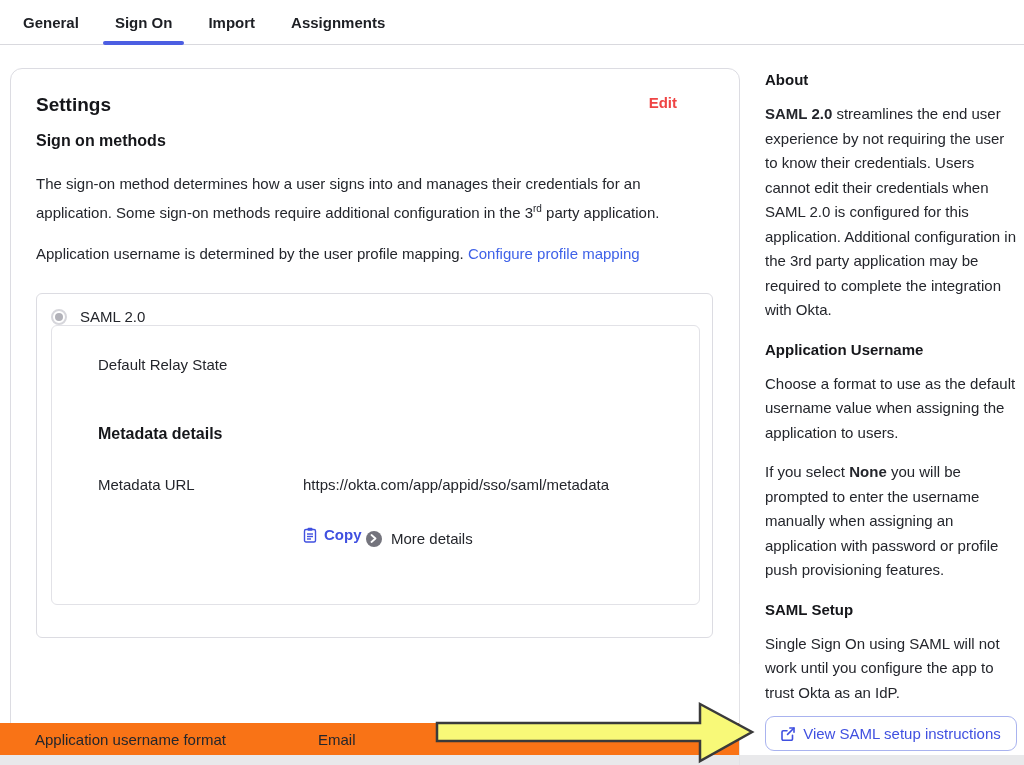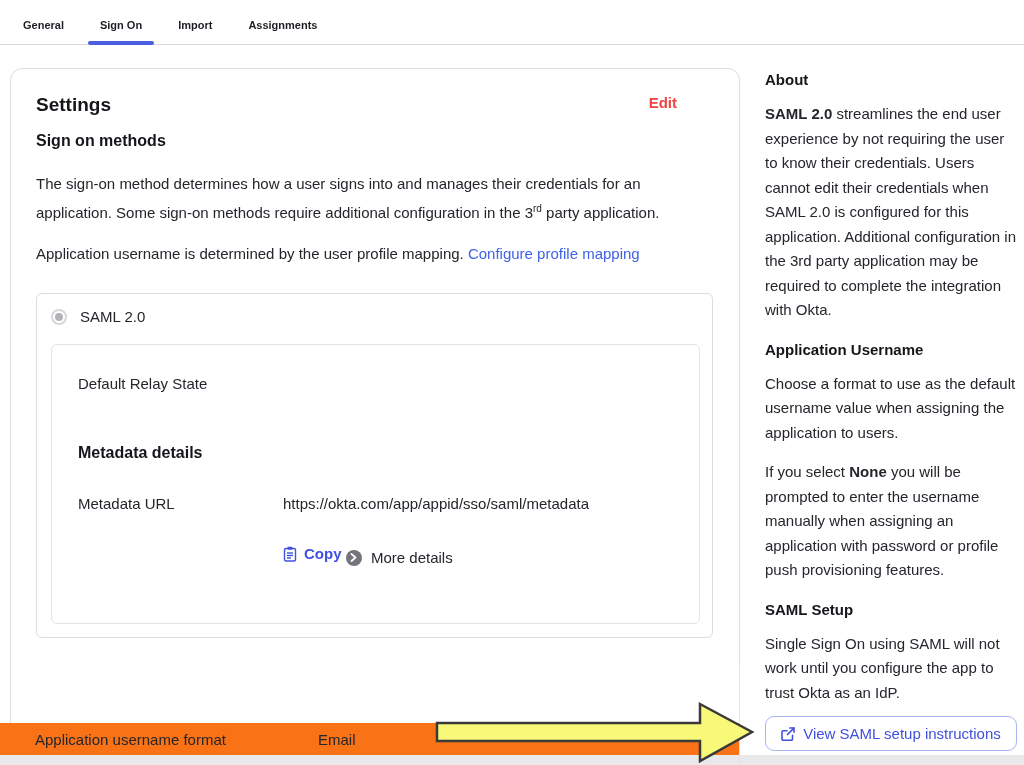--- a/index.html
+++ b/index.html
@@ -16,21 +16,21 @@
   
   .tabbar {
     display:flex;
     align-items:flex-end;
     height:45px;
     padding-left:11px;
     border-bottom:1px solid #d9d9de;
   }
   .tab {
     position:relative;
-    font-size:11px;
+    font-size:15px;
     font-weight:700;
     color:#1d1f24;
     padding:0 12px 13px 12px;
     margin-right:12px;
     cursor:pointer;
     white-space:nowrap;
   }
   .tab.active::after {
     content:"";
     position:absolute;
@@ -75,25 +75,24 @@
   .radio {
     width:16px; height:16px; border-radius:50%;
     border:2px solid #d6d6db; background:#fff;
     display:flex; align-items:center; justify-content:center;
     flex:0 0 auto;
   }
   .radio .dot { width:8px; height:8px; border-radius:50%; background:#b2b2b9; }
   .radio-label { font-size:15px; color:#24262c; }
 
   .meta-box {
-    margin-top:19px;
     border:1px solid #e2e2e7;
     border-radius:6px;
     height:280px;
-    padding:30px 20px 0 26px;
+    padding:30px 20px 0 46px;
   }
   .relay-label { font-size:15px; color:#24262c; }
   .meta-heading { font-size:16px; font-weight:700; color:#15161a; margin-top:52px; }
   .meta-row { display:flex; margin-top:33px; }
   .meta-label { width:205px; font-size:15px; color:#24262c; flex:0 0 auto; }
   .meta-value { font-size:15px; color:#24262c; }
   .copy-row {
     margin-left:205px; margin-top:19px;
     display:inline-flex; align-items:flex-end; gap:7px;
     color:#4050e0; font-size:15px; font-weight:700; cursor:pointer;

